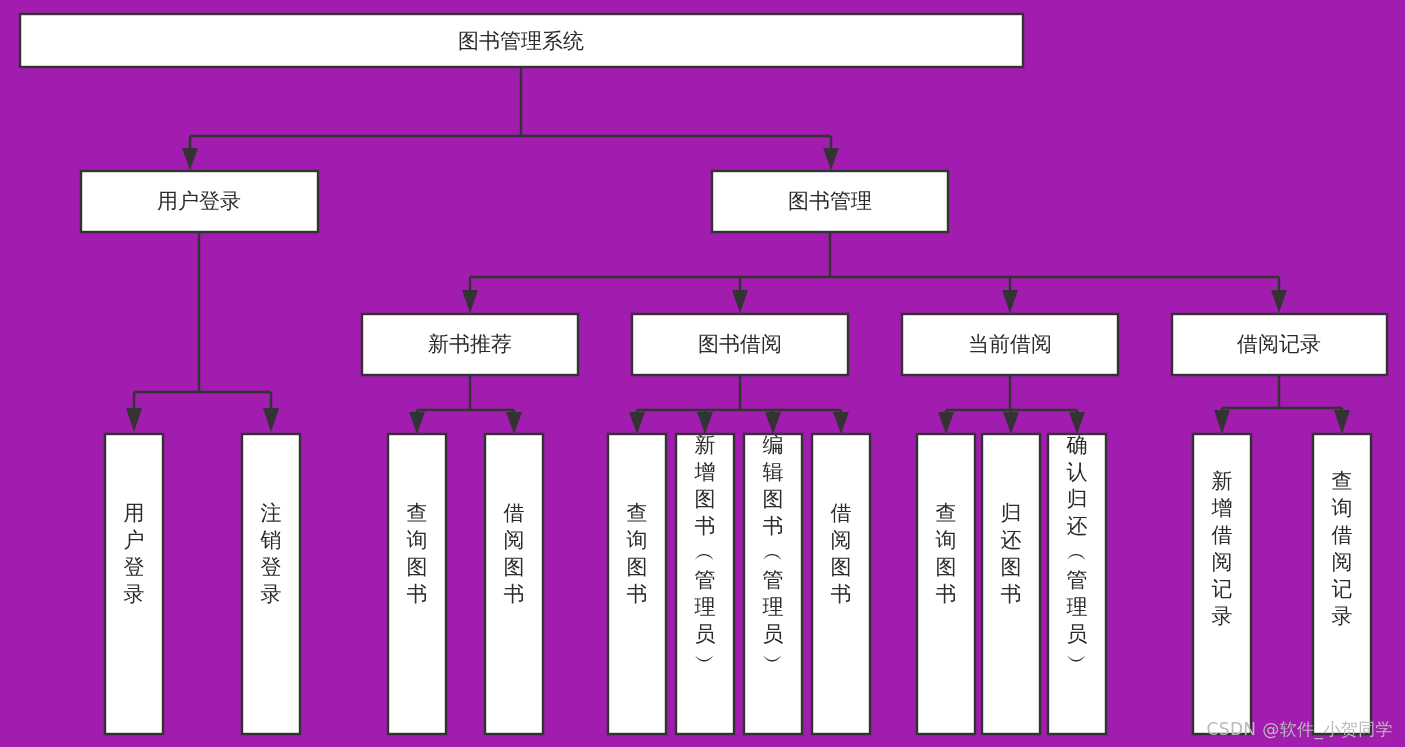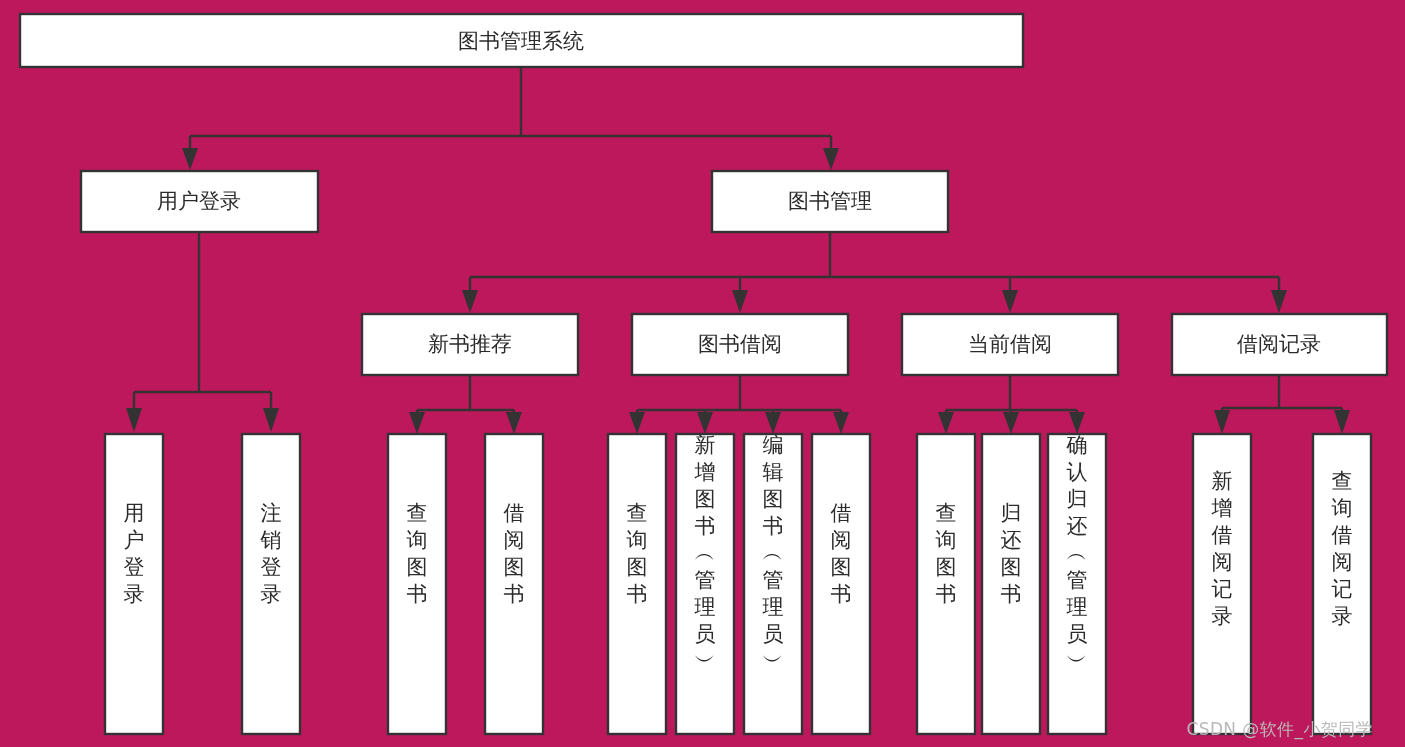--- a/index.html
+++ b/index.html
@@ -10,21 +10,21 @@
   body {
     width: 1405px;
     height: 747px;
     font-family: "DejaVu Sans", "Liberation Sans", sans-serif;
     overflow: hidden;
   }
   #diagram-root {
     position: relative;
     width: 1405px;
     height: 747px;
-    background: #be185d;
+    background: #a21caf;
   }
   svg.canvas {
     position: absolute;
     left: 0;
     top: 0;
     width: 1405px;
     height: 747px;
   }
   .node-box {
     fill: #ffffff;
@@ -49,21 +49,21 @@
     dominant-baseline: middle;
   }
   .node-label-v {
     font-family: "DejaVu Sans", "Liberation Sans", sans-serif;
     font-size: 21px;
     fill: #2b2b2b;
     text-anchor: middle;
   }
   .watermark {
     position: absolute;
-    right: 32px;
+    right: 12px;
     bottom: 6px;
     font-family: "DejaVu Sans", "Liberation Sans", sans-serif;
     font-size: 17px;
     color: #b9b9b9;
     letter-spacing: 0.4px;
     white-space: nowrap;
     pointer-events: none;
   }
 </style>
 </head>

